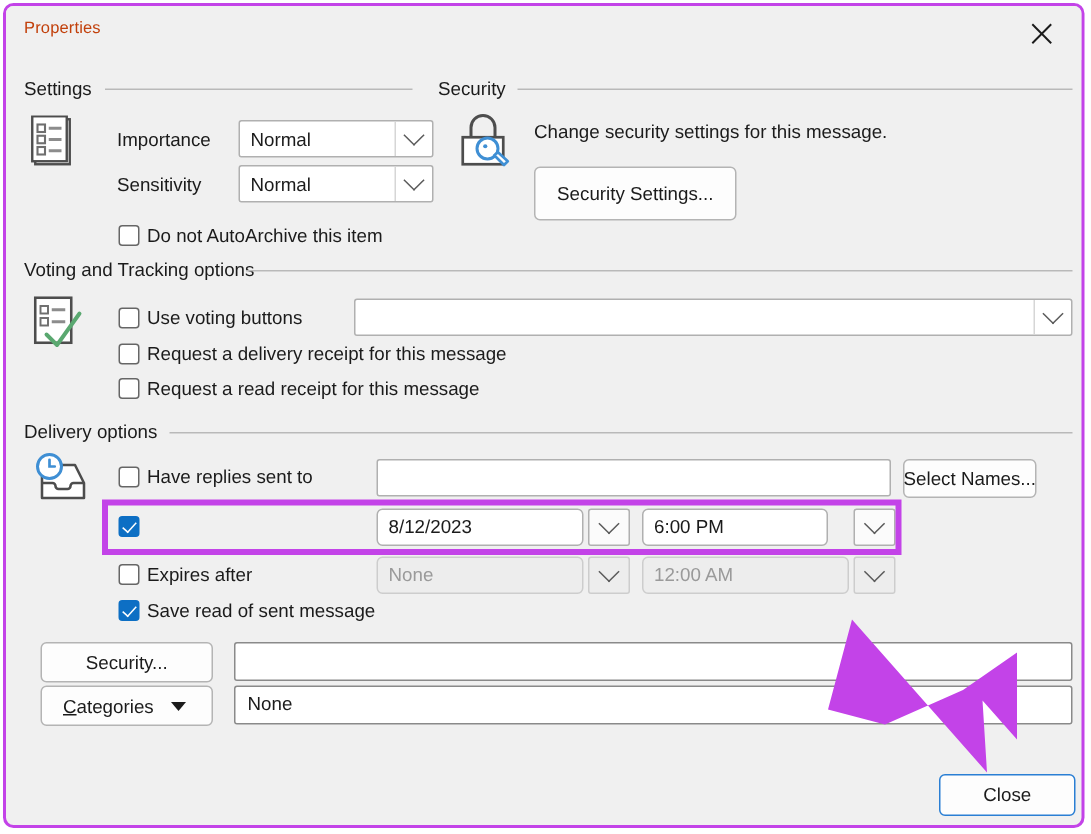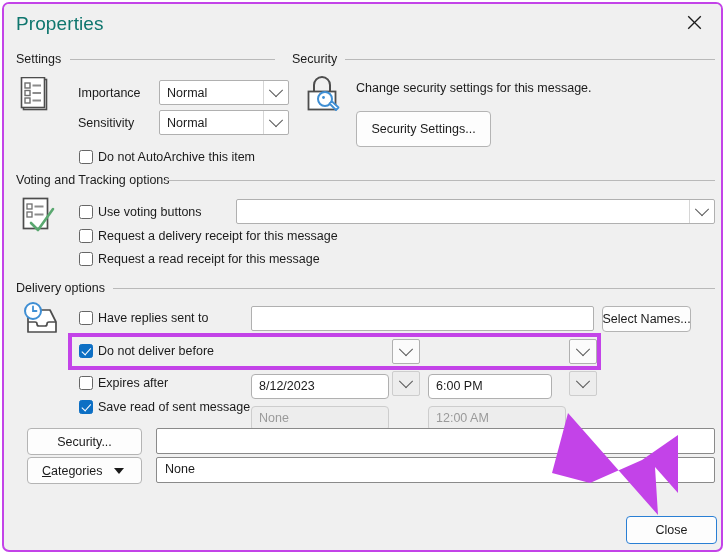--- a/index.html
+++ b/index.html
@@ -36,22 +36,22 @@
     position: absolute;
     left: 0; top: 0;
     width: 100%;
     height: 36px;
     background: #f0f0f0;
   }
   .title-text {
     position: absolute;
     left: 12px;
     top: 9px;
-    font-size: 19px;
-    color: #0f766e;
+    font-size: 11px;
+    color: #c2410c;
     letter-spacing: .1px;
   }
   .close-x {
     position: absolute;
     right: 8px;
     top: 5px;
     width: 38px;
     height: 26px;
     display: flex;
     align-items: center;
@@ -123,21 +123,20 @@
     box-sizing: border-box;
     background: #ffffff;
     border: 1px solid #b0b0b0;
     border-radius: 4px;
     font-size: 12.5px;
     color: #1b1b1b;
     padding-left: 7px;
     line-height: 22px;
     white-space: nowrap;
     overflow: hidden;
-    margin-top: 35px;
   }
   .dtfield.disabled { background: #ededed; border-color: #cdcdcd; color: #9a9a9a; }
   .dtbtn {
     position: absolute;
     box-sizing: border-box;
     background: #fbfbfb;
     border: 1px solid #b0b0b0;
     border-radius: 2px;
     display: flex;
     align-items: center;
@@ -343,21 +342,20 @@
     </div>
 
     <div class="cb" style="left:75px; top:307px;"></div>
     <div class="lbl" style="left:94px; top:307px;">Have replies sent to</div>
     <div class="textbox" style="left:247px; top:302px; width:343px; height:25px;"></div>
     <div class="btn" style="left:598px; top:302px; width:89px; height:26px;">
       <span>Select Names...</span>
     </div>
 
     <div class="cb checked" style="left:75px; top:340px;"></div>
-    <div class="lbl" style="left:94px; top:340px;">Do not deliver before</div>
     <div class="dtfield" style="left:247px; top:335px; width:138px; height:25px;">8/12/2023</div>
     <div class="dtbtn" style="left:388px; top:335px; width:28px; height:25px;">
         <span class="chev"></span>
       </div>
     <div class="dtfield" style="left:424px; top:335px; width:124px; height:25px;">6:00 PM</div>
     <div class="dtbtn" style="left:565px; top:335px; width:28px; height:25px;">
         <span class="chev"></span>
       </div>
 
     <div class="cb" style="left:75px; top:372px;"></div>

